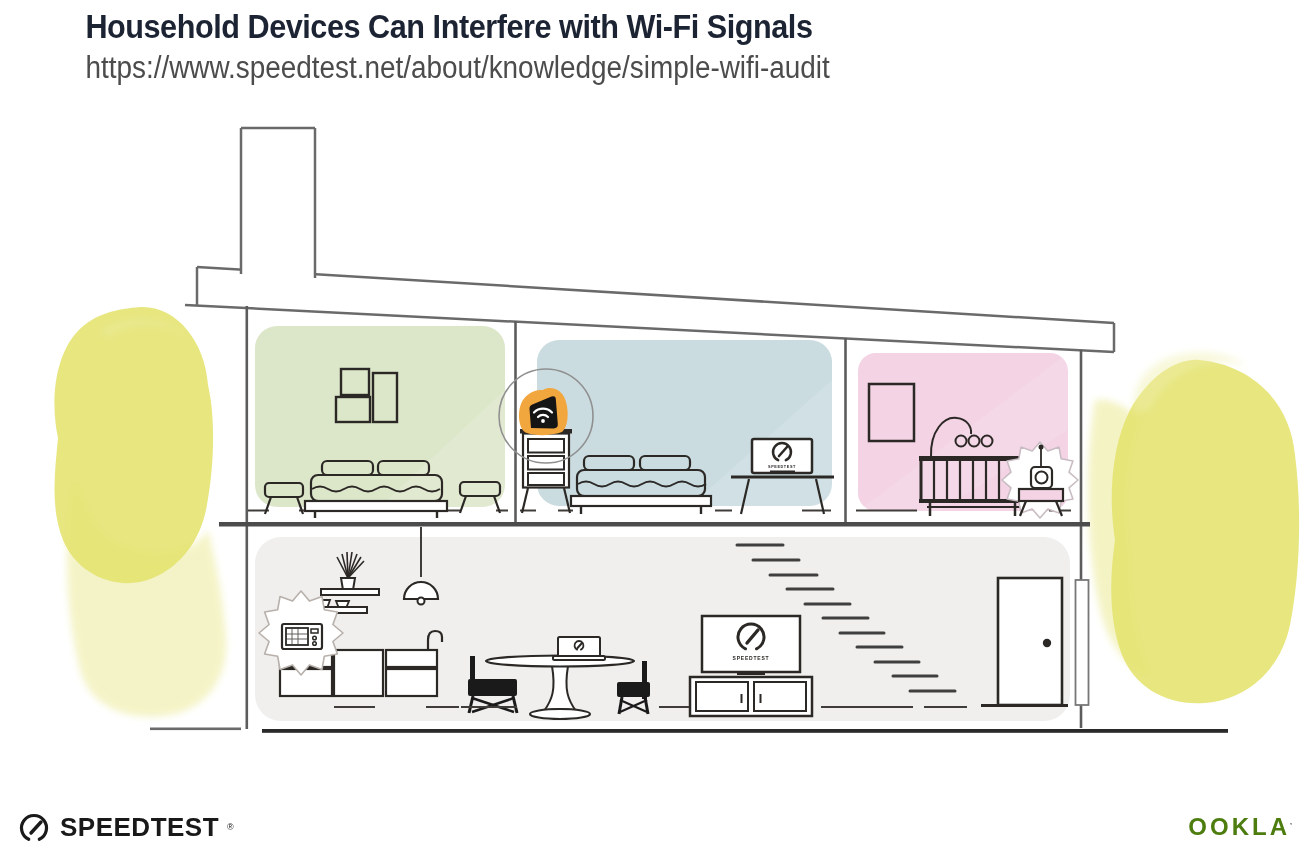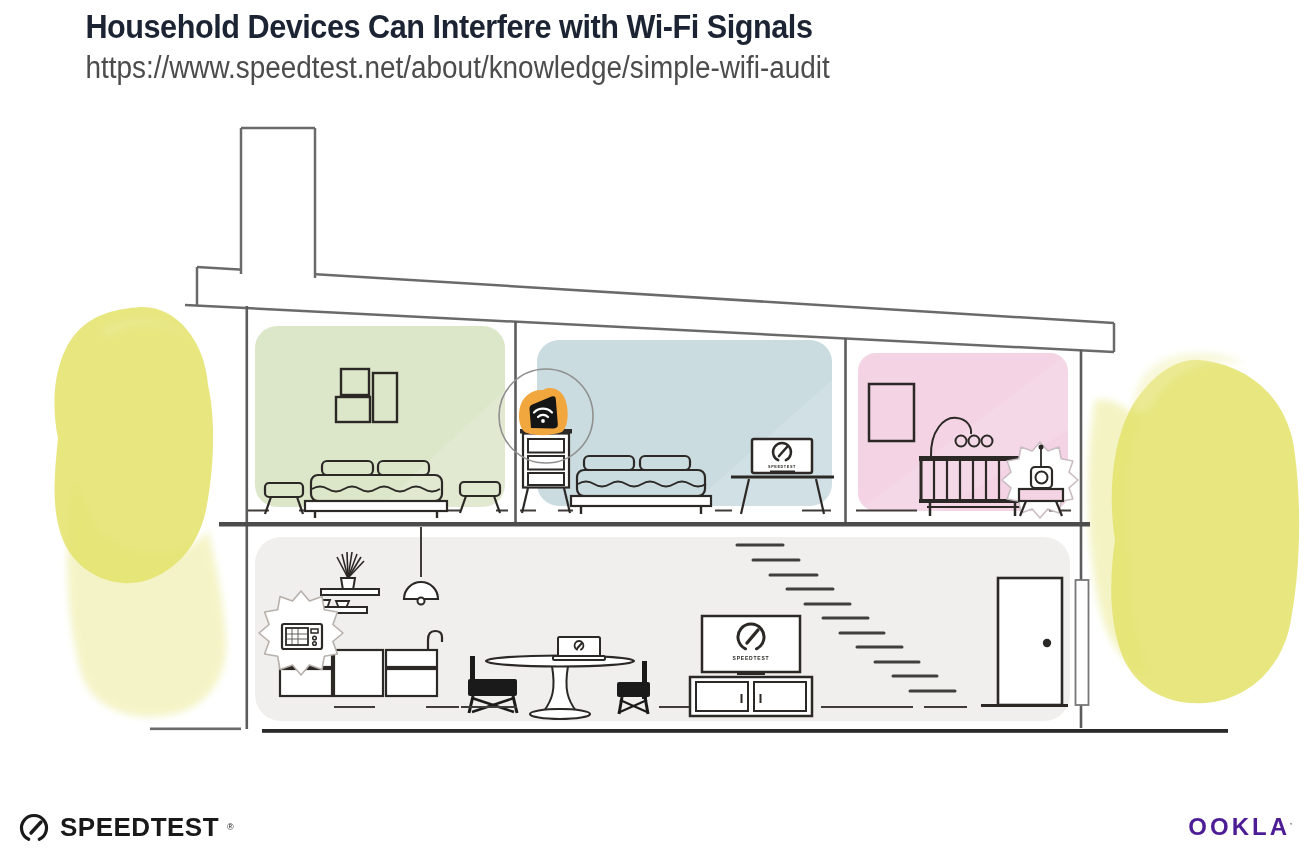--- a/index.html
+++ b/index.html
@@ -10,21 +10,21 @@
          transform:scaleX(0.9);transform-origin:center;line-height:1.2;}
   .url{margin-top:2px;font-size:31px;font-weight:normal;color:#4c4c4c;
        transform:scaleX(0.9);transform-origin:center;line-height:1.2;}
   .illustration{position:absolute;left:0;top:0;width:1308px;height:861px;display:block;}
   .illustration text{font-family:"Liberation Sans", sans-serif;font-weight:bold;fill:#2b2825;}
   .footer{position:absolute;left:0;right:0;bottom:16px;display:flex;
           justify-content:space-between;align-items:center;padding:0 16px;}
   .brand{display:flex;align-items:center;gap:8px;}
   .brand-text{font-size:26px;font-weight:bold;color:#191919;letter-spacing:0.5px;}
   .reg{font-size:9px;vertical-align:super;color:#191919;}
-  .ookla-text{font-size:24px;font-weight:600;color:#4c1d95;letter-spacing:3px;}
+  .ookla-text{font-size:24px;font-weight:600;color:#4d7c0f;letter-spacing:3px;}
 </style>
 </head>
 <body>
 
 <div class="page">
 
   <div class="header">
     <h1 class="title">Household Devices Can Interfere with Wi-Fi Signals</h1>
     <div class="url">https://www.speedtest.net/about/knowledge/simple-wifi-audit</div>
   </div>

